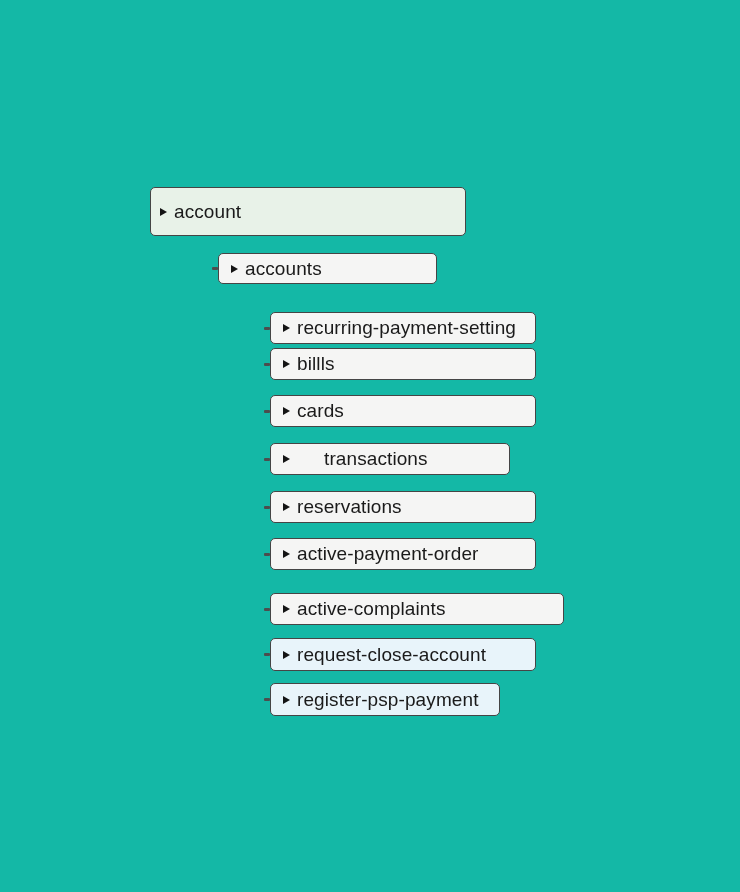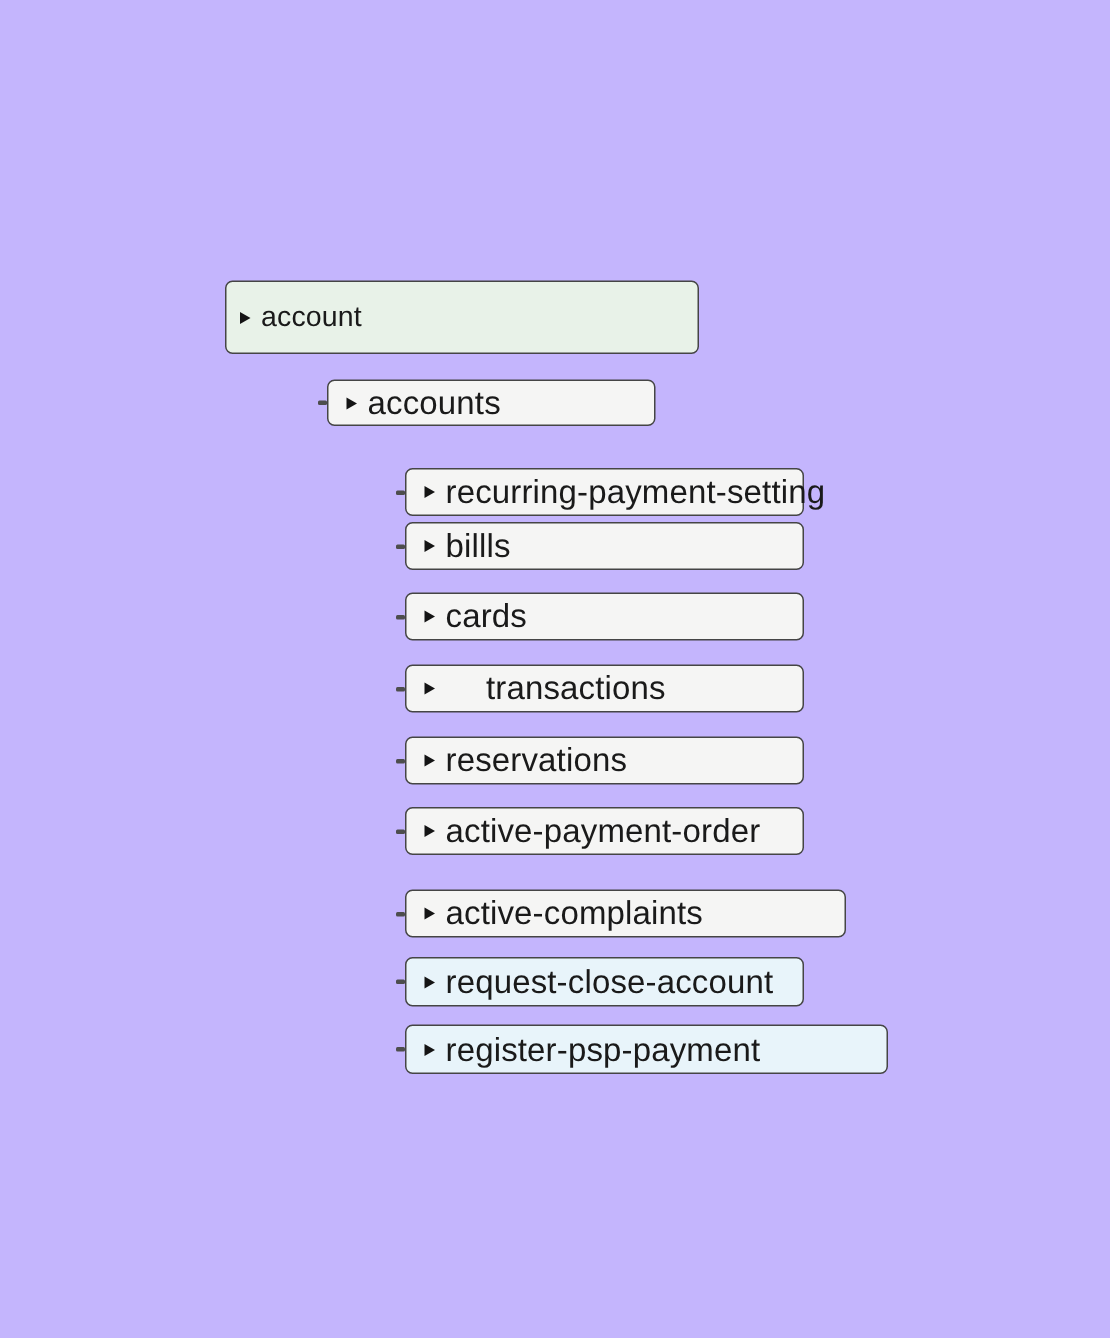--- a/index.html
+++ b/index.html
@@ -4,36 +4,36 @@
 <style>
   html, body {
     margin: 0;
     padding: 0;
     background: #000000;
   }
   #canvas {
     position: relative;
     width: 740px;
     height: 892px;
-    background: #c4b5fd;
+    background: #14b8a6;
     overflow: hidden;
     font-family: "Liberation Sans", "DejaVu Sans", sans-serif;
   }
   .node {
     position: absolute;
     box-sizing: border-box;
     display: flex;
     align-items: center;
     gap: 7px;
     padding-left: 12px;
     border: 1px solid #454545;
     border-radius: 5px;
     background: #f5f5f4;
     color: #1a1a1a;
-    font-size: 22px;
+    font-size: 19px;
     cursor: pointer;
   }
   .node .lbl {
     white-space: nowrap;
     letter-spacing: 0.1px;
   }
   
   .tri {
     display: inline-block;
     width: 0;
@@ -62,26 +62,26 @@
   .variant-highlight {
     background: #e8f4fa;
     text-align: right;
   }
   
   .n0  { left: 150px; top: 187px; width: 316px; height: 49px; }
   .n1  { left: 218px; top: 253px; width: 219px; height: 31px; }
   .n2  { left: 270px; top: 312px; width: 266px; height: 32px; }
   .n3  { left: 270px; top: 348px; width: 266px; height: 32px; }
   .n4  { left: 270px; top: 395px; width: 266px; height: 32px; }
-  .n5  { left: 270px; top: 443px; width: 266px; height: 32px; gap: 34px; }
+  .n5  { left: 270px; top: 443px; width: 240px; height: 32px; gap: 34px; }
   .n6  { left: 270px; top: 491px; width: 266px; height: 32px; }
   .n7  { left: 270px; top: 538px; width: 266px; height: 32px; }
   .n8  { left: 270px; top: 593px; width: 294px; height: 32px; }
   .n9  { left: 270px; top: 638px; width: 266px; height: 33px; }
-  .n10 { left: 270px; top: 683px; width: 322px; height: 33px; }
+  .n10 { left: 270px; top: 683px; width: 230px; height: 33px; }
 </style>
 </head>
 <body>
 
 <div id="canvas">
 
   <div class="node n0 variant-root">
 
     <span class="tri"></span>
     <span class="lbl">account</span>

